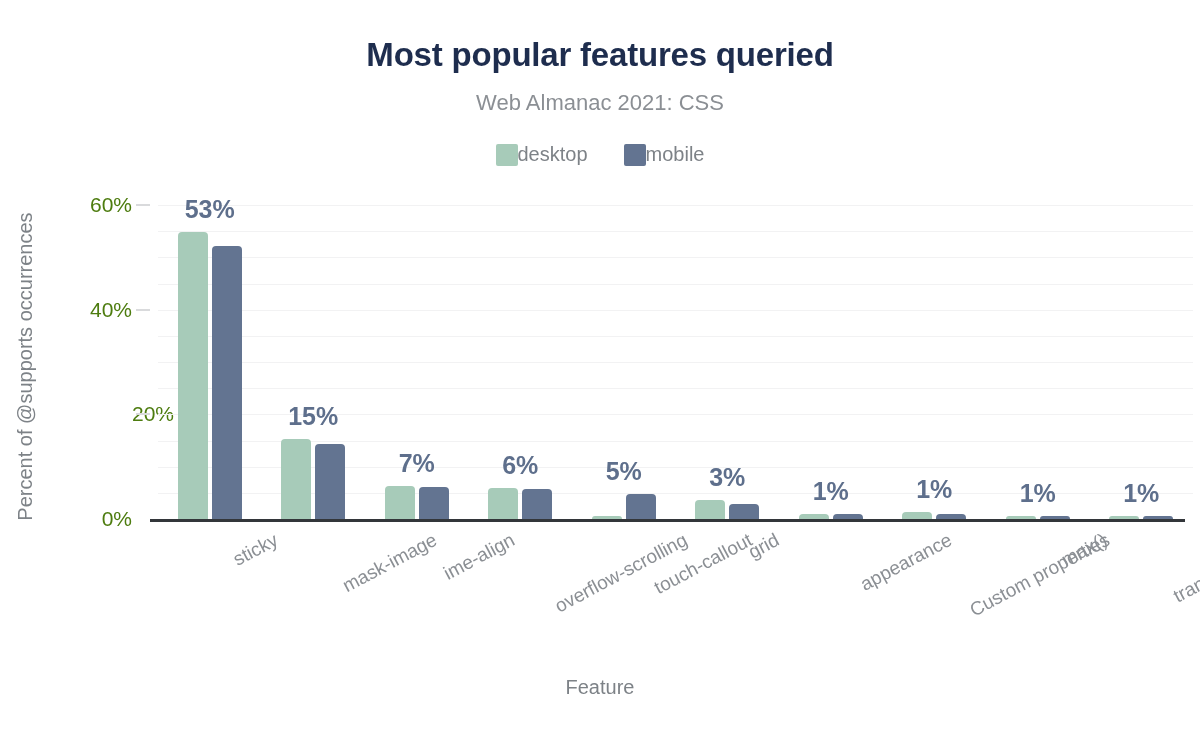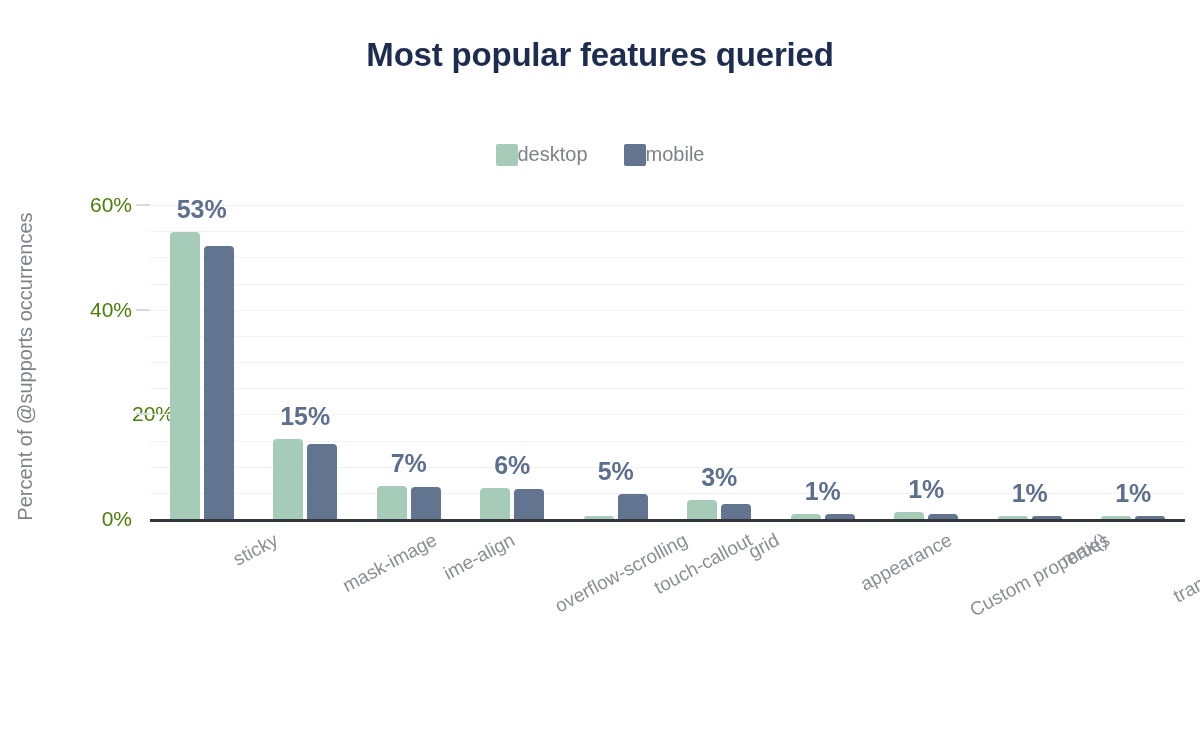--- a/index.html
+++ b/index.html
@@ -29,21 +29,21 @@
     position:absolute;left:0;top:143px;width:1200px;
     display:flex;justify-content:center;align-items:center;gap:36px;
   }
   .legend-item{display:flex;align-items:center;}
   .legend-swatch{width:22px;height:22px;border-radius:2px;display:block;}
   .legend-label{font-size:20px;color:#7d8287;}
 
   
   
   .plot{
-    position:absolute;left:150px;top:205px;
+    position:absolute;left:158px;top:205px;
     width:1035px;height:314px;
   }
   .gridlines{position:absolute;inset:0;}
   .gridline{
     position:absolute;left:0;width:100%;height:1px;
     background:#f2f2f3;
   }
   .axis-baseline{
     position:absolute;left:150px;top:519px;width:1035px;height:3px;
     background:#33363a;
@@ -105,20 +105,21 @@
     position:absolute;left:0;top:676px;width:1200px;
     text-align:center;font-size:20px;color:#7d8287;
   }
 </style>
 </head>
 <body>
 
 <div id="stage">
 
   <div class="chart-title">Most popular features queried</div>
+  <div class="chart-subtitle">Web Almanac 2021: CSS</div>
 
   <div class="legend">
     <div class="legend-item">
       <span class="legend-swatch" style="background:#a7cbb9"></span>
       <span class="legend-label">desktop</span>
     </div>
     <div class="legend-item">
       <span class="legend-swatch" style="background:#637491"></span>
       <span class="legend-label">mobile</span>
     </div>
@@ -213,14 +214,15 @@
       <div class="xlabel" style="left: 280.75px;">ime-align</div>
       <div class="xlabel" style="left: 384.25px;">overflow-scrolling</div>
       <div class="xlabel" style="left: 487.75px;">touch-callout</div>
       <div class="xlabel" style="left: 591.25px;">grid</div>
       <div class="xlabel" style="left: 694.75px;">appearance</div>
       <div class="xlabel" style="left: 798.25px;">Custom properties</div>
       <div class="xlabel" style="left: 901.75px;">max()</div>
       <div class="xlabel" style="left: 1005.25px;">transform-style</div>
     </div>
 
+  <div class="xaxis-title">Feature</div>
 
 </div>
 
 </body></html>

